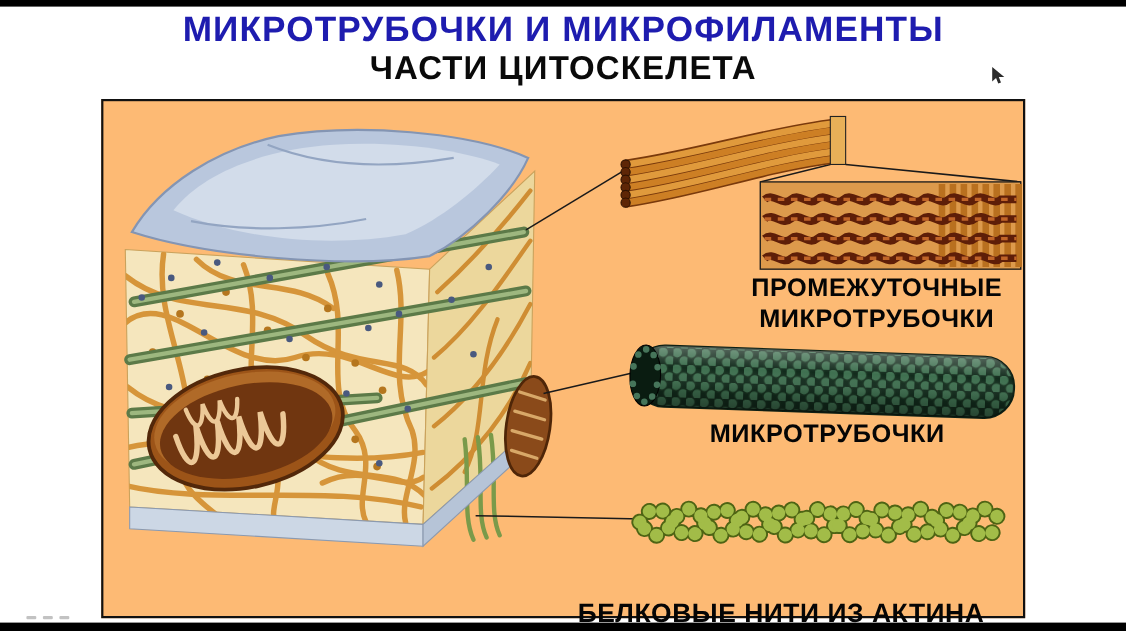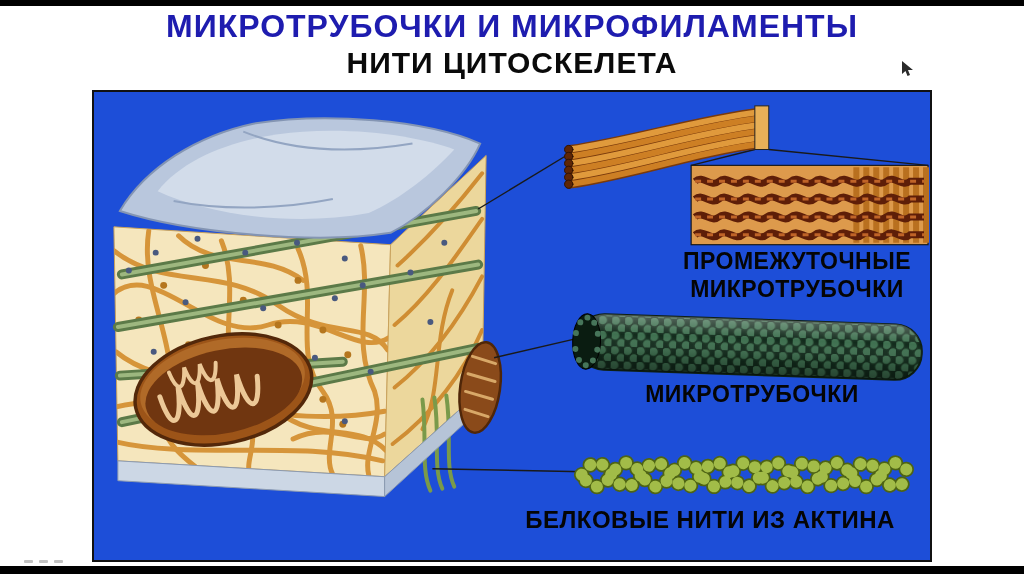--- a/index.html
+++ b/index.html
@@ -6,41 +6,41 @@
   .stage{position:relative;width:1024px;height:574px;background:#fff;overflow:hidden;
          font-family:"Liberation Sans",sans-serif;}
   .bar{position:absolute;left:0;width:1024px;background:#000;}
   .bar-top{top:0;height:6px;}
   .bar-bottom{bottom:0;height:8px;}
   .title{position:absolute;top:8px;left:0;width:1024px;text-align:center;
          font-size:32px;font-weight:700;letter-spacing:1px;color:#1e1caf;white-space:nowrap;}
   .subtitle{position:absolute;top:46px;left:0;width:1024px;text-align:center;
          font-size:30px;font-weight:700;letter-spacing:1px;color:#0a0a0a;white-space:nowrap;}
   .figure-box{position:absolute;left:92px;top:90px;width:840px;height:472px;
-         border:2px solid #111;box-sizing:border-box;background:#1d4ed8;}
+         border:2px solid #111;box-sizing:border-box;background:#fdba74;}
   .figure-box svg.diagram{position:absolute;left:0;top:0;width:836px;height:468px;}
   .cap{position:absolute;text-align:center;font-weight:700;color:#050505;
        line-height:28px;letter-spacing:.5px;white-space:nowrap;}
   .cap-a{left:558px;top:155px;width:290px;font-size:23px;}
   .cap-b{left:513px;top:288px;width:290px;font-size:23px;}
   .cap-c{left:385px;top:414px;width:462px;font-size:23px;}
-  .cap-c .l2{font-size:24px;}
+  .cap-c .l2{font-size:24px;margin-top:38px;}
   .cursor{position:absolute;left:900px;top:60px;}
   .player-marks{position:absolute;left:24px;top:560px;display:flex;gap:6px;opacity:.6;}
   .player-marks span{display:block;width:9px;height:3px;background:#9a9a9a;border-radius:1px;}
 </style>
 </head>
 <body>
 
 <div class="stage">
   <div class="bar bar-top"></div>
   <div class="bar bar-bottom"></div>
 
   <div class="title">МИКРОТРУБОЧКИ И МИКРОФИЛАМЕНТЫ</div>
-  <div class="subtitle">НИТИ ЦИТОСКЕЛЕТА</div>
+  <div class="subtitle">ЧАСТИ ЦИТОСКЕЛЕТА</div>
 
   <div class="figure-box">
     <svg class="diagram" viewBox="0 0 840 472" preserveAspectRatio="none">
       <defs>
         <clipPath id="clipFront">
             <polygon points="20,136 298,154 292,388 24,372"></polygon>
           </clipPath>
         <clipPath id="clipRight">
             <polygon points="298,154 394,64 390,300 292,388"></polygon>
           </clipPath>

